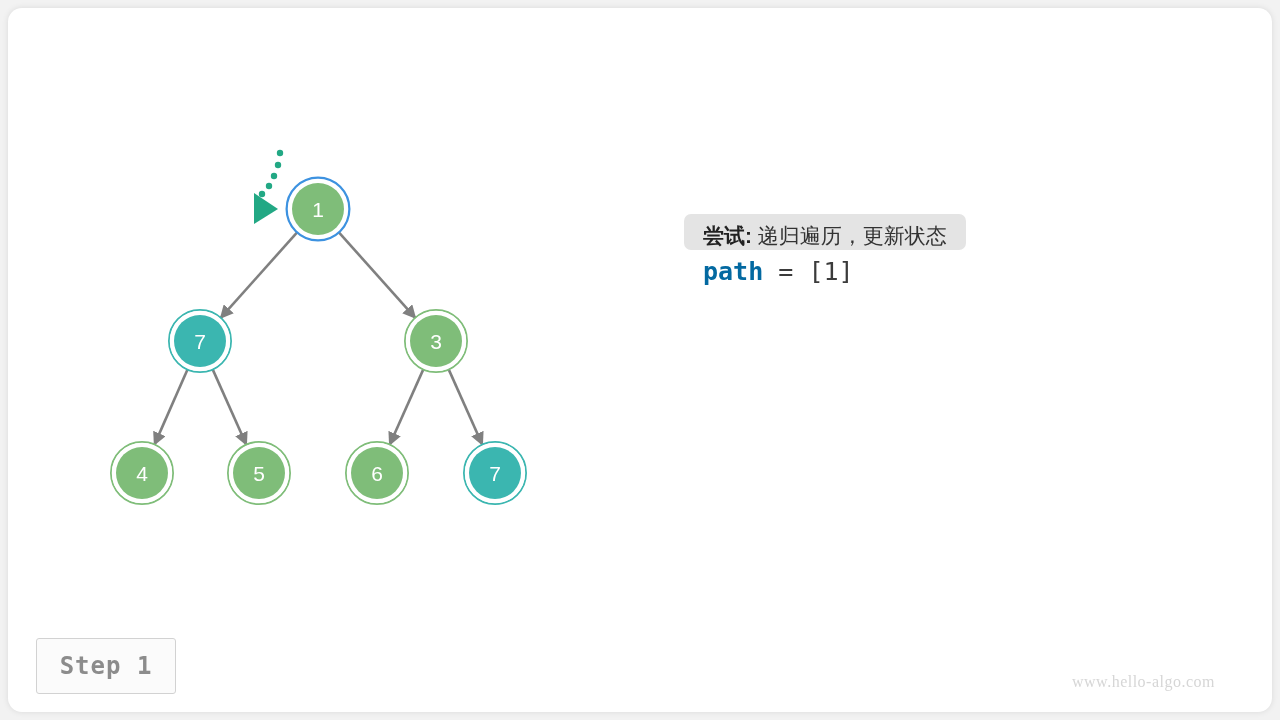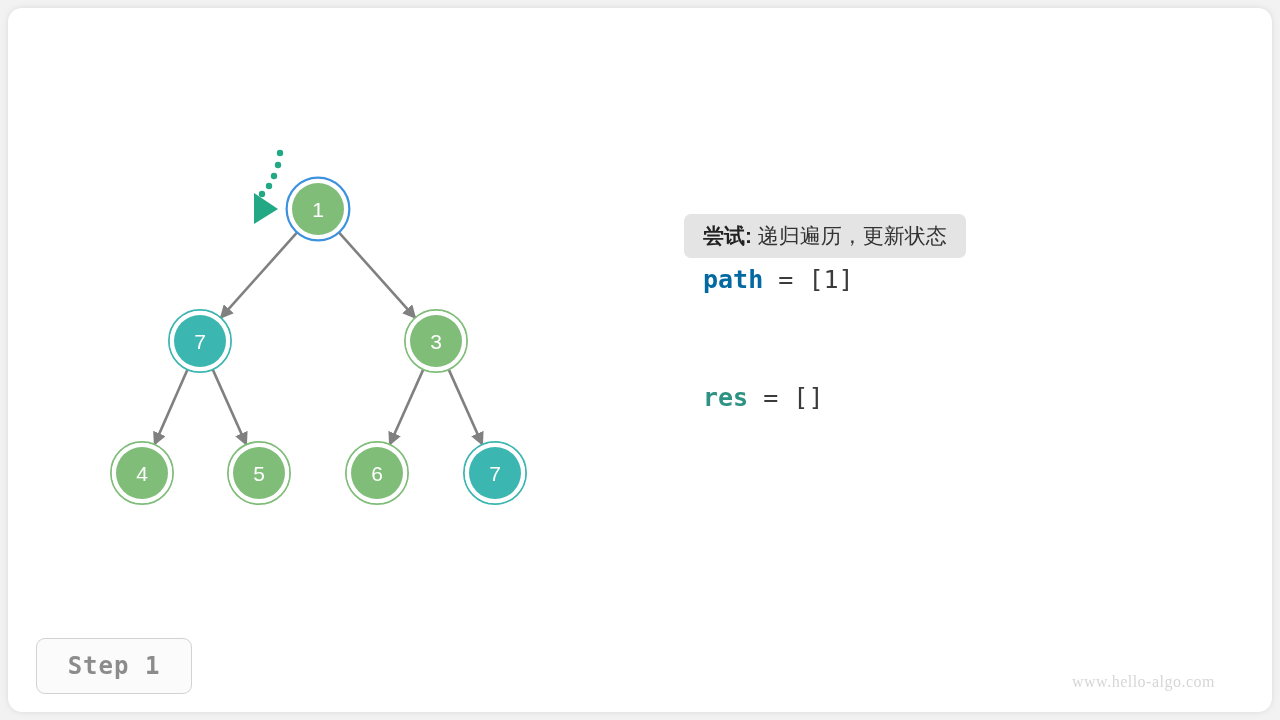--- a/index.html
+++ b/index.html
@@ -38,21 +38,21 @@
   }
 
   
   #info-panel {
     position: absolute;
     left: 684px;
     top: 214px;
     width: 420px;
   }
   .info-line {
-    height: 44px;
+    height: 36px;
     line-height: 44px;
     white-space: nowrap;
     font-size: 21px;
     color: #333333;
   }
   .info-line.hl {
     display: inline-block;
     background: #e4e4e4;
     border-radius: 7px;
     padding: 0 19px;
@@ -90,25 +90,25 @@
   }
   .eq {
     color: #3b3b3b;
   }
 
   
   #step-badge {
     position: absolute;
     left: 36px;
     top: 638px;
-    width: 156px;
+    width: 140px;
     height: 56px;
     box-sizing: border-box;
     border: 1px solid #d2d2d2;
-    border-radius: 9px;
+    border-radius: 3px;
     background: #fbfbfb;
     color: #8c8c8c;
     font-family: "DejaVu Sans Mono", "Liberation Mono", monospace;
     font-size: 24px;
     font-weight: bold;
     letter-spacing: 1px;
     display: flex;
     align-items: center;
     justify-content: center;
   }
@@ -211,23 +211,18 @@
       <div class="info-line hl">
         <span class="cn-key">尝试:</span>
         <span class="cn-val">递归遍历，更新状态</span>
       </div>
     </div>
     <div class="code-line">
       <span class="var-path">path</span>
       <span class="eq">=</span>
       <span class="eq">[1]</span>
     </div>
-    <div class="code-line res-row">
-      <span class="var-res">res</span>
-      <span class="eq">=</span>
-      <span class="eq">[]</span>
-    </div>
   </div>
 
   <div id="step-badge">Step 1</div>
 
   <div id="watermark">www.hello-algo.com</div>
 </div>
 
 </body></html>

